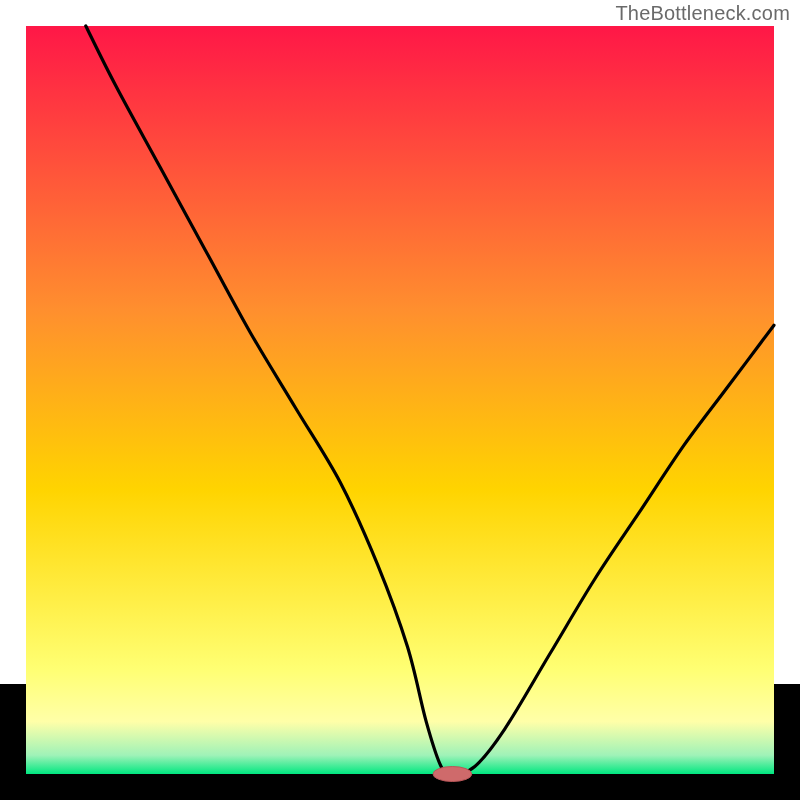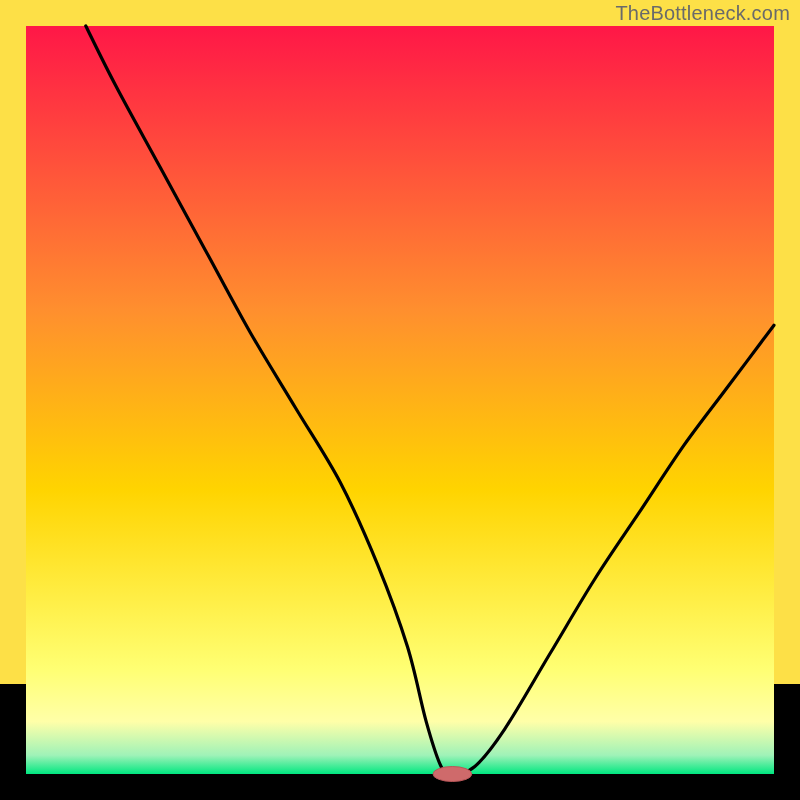--- a/index.html
+++ b/index.html
@@ -8,21 +8,21 @@
     width: 800px;
     height: 800px;
     overflow: hidden;
     background: #000;
     font-family: Arial, Helvetica, sans-serif;
   }
   .frame {
     position: relative;
     width: 800px;
     height: 684px;
-    background: #fde047;
+    background: #ffffff;
   }
   .watermark {
     position: absolute;
     top: 2px;
     right: 10px;
     color: #6a6a6a;
     font-size: 20px;
     letter-spacing: 0.2px;
     font-weight: 400;
     z-index: 5;

